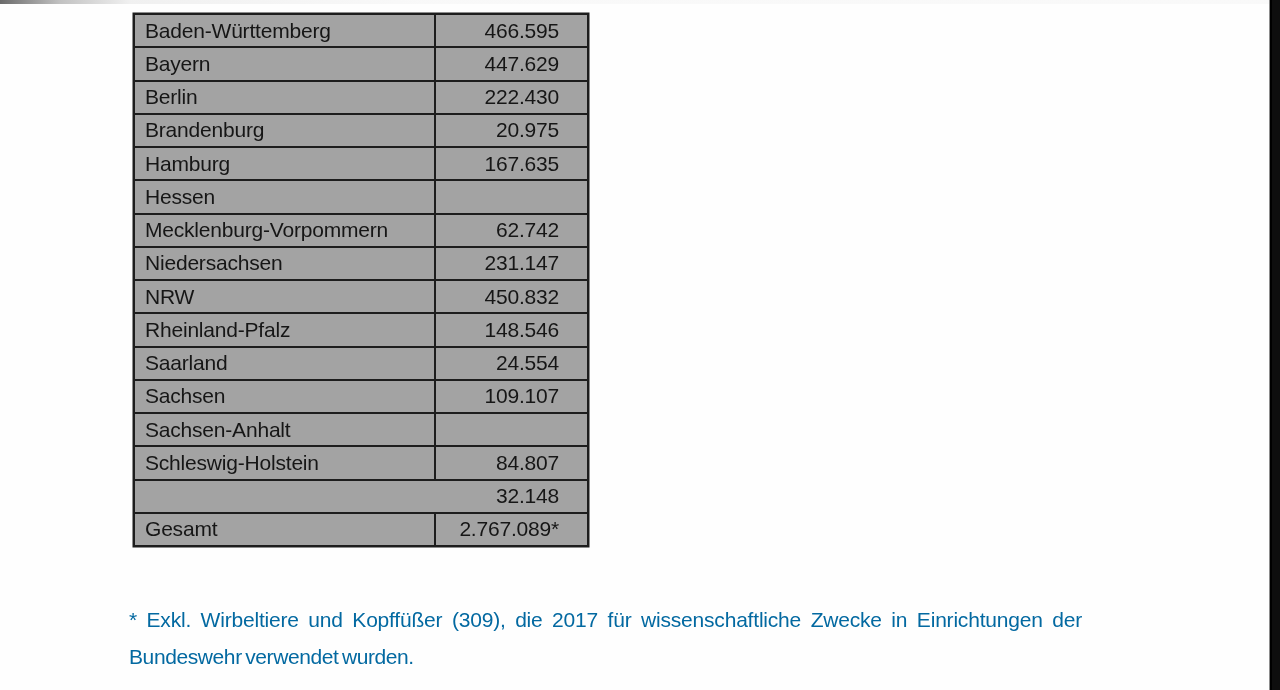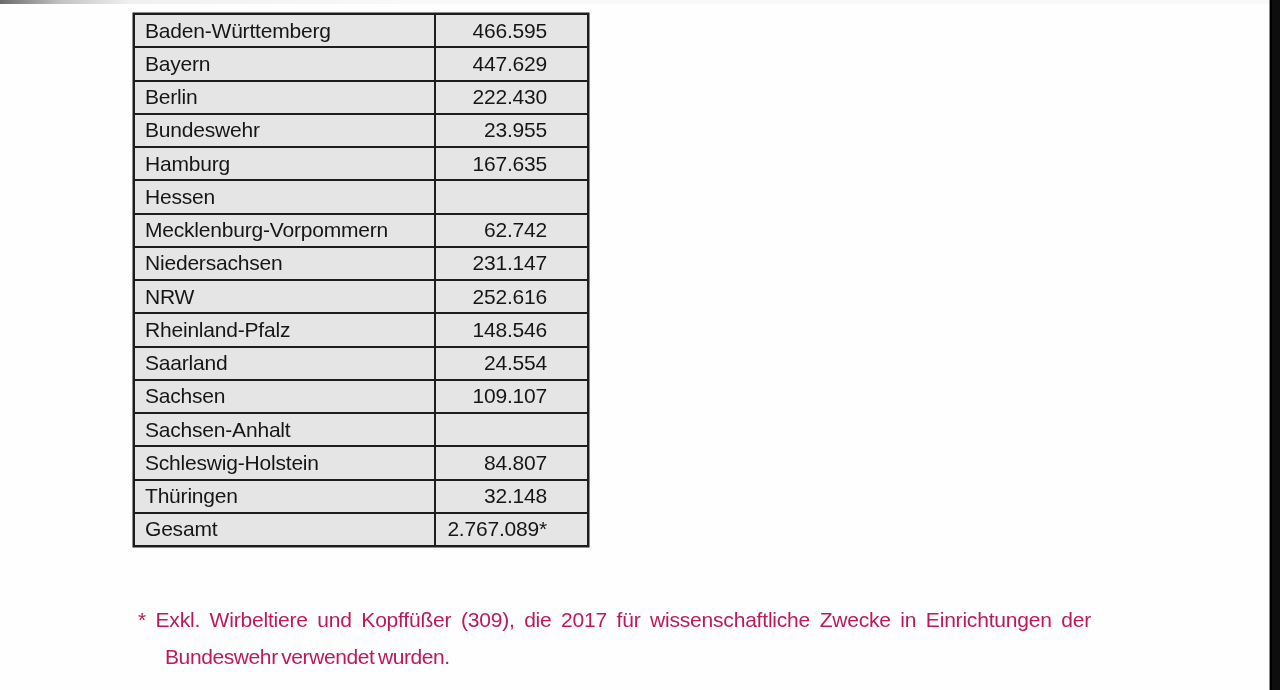--- a/index.html
+++ b/index.html
@@ -40,21 +40,21 @@
   
   .tbl {
     position: absolute;
     left: 133px;
     top: 13px;
     width: 452px;
     border: 2px solid #1d1d1d;
     box-shadow: 0 0 0 0.5px #1d1d1d;
     display: flex;
     flex-direction: column;
-    background: #e5e5e5;
+    background: #a3a3a3;
   }
   .tbl .row {
     display: flex;
     height: 31.25px;
     border-bottom: 2px solid #1d1d1d;
     align-items: stretch;
   }
   .tbl .row:last-child {
     border-bottom: none;
   }
@@ -67,47 +67,46 @@
     font-size: 21px;
     letter-spacing: -0.2px;
     white-space: nowrap;
     overflow: hidden;
   }
   .cell-value {
     flex: 1;
     display: flex;
     align-items: center;
     justify-content: flex-end;
-    padding-right: 40px;
+    padding-right: 28px;
     font-size: 21px;
     letter-spacing: -0.2px;
     white-space: nowrap;
   }
   
   .footnote {
     position: absolute;
-    left: 138px;
+    left: 129px;
     top: 601px;
     width: 953px;
     font-size: 21px;
     line-height: 37px;
-    color: #be185d;
+    color: #0369a1;
   }
   .fn-line1 {
     text-align: justify;
     text-align-last: justify;
     white-space: nowrap;
     letter-spacing: -0.2px;
   }
   .fn-line2 {
     text-align: left;
     letter-spacing: -0.4px;
     word-spacing: -2px;
     white-space: nowrap;
-    margin-left: 27px;
   }
 </style>
 </head>
 <body>
 
 <div class="page">
 
   <div class="top-smudge"></div>
 
   <div class="tbl" id="states-table">
@@ -117,41 +116,41 @@
       </div>
       <div class="row">
         <div class="cell-label">Bayern</div>
         <div class="cell-value">447.629</div>
       </div>
       <div class="row">
         <div class="cell-label">Berlin</div>
         <div class="cell-value">222.430</div>
       </div>
       <div class="row">
-        <div class="cell-label">Bundeswehr</div>
-        <div class="cell-value">23.955</div>
+        <div class="cell-label">Brandenburg</div>
+        <div class="cell-value">20.975</div>
       </div>
       <div class="row">
         <div class="cell-label">Hamburg</div>
         <div class="cell-value">167.635</div>
       </div>
       <div class="row">
         <div class="cell-label">Hessen</div>
       </div>
       <div class="row">
         <div class="cell-label">Mecklenburg-Vorpommern</div>
         <div class="cell-value">62.742</div>
       </div>
       <div class="row">
         <div class="cell-label">Niedersachsen</div>
         <div class="cell-value">231.147</div>
       </div>
       <div class="row">
         <div class="cell-label">NRW</div>
-        <div class="cell-value">252.616</div>
+        <div class="cell-value">450.832</div>
       </div>
       <div class="row">
         <div class="cell-label">Rheinland-Pfalz</div>
         <div class="cell-value">148.546</div>
       </div>
       <div class="row">
         <div class="cell-label">Saarland</div>
         <div class="cell-value">24.554</div>
       </div>
       <div class="row">
@@ -159,21 +158,20 @@
         <div class="cell-value">109.107</div>
       </div>
       <div class="row">
         <div class="cell-label">Sachsen-Anhalt</div>
       </div>
       <div class="row">
         <div class="cell-label">Schleswig-Holstein</div>
         <div class="cell-value">84.807</div>
       </div>
       <div class="row">
-        <div class="cell-label">Thüringen</div>
         <div class="cell-value">32.148</div>
       </div>
       <div class="row">
         <div class="cell-label">Gesamt</div>
         <div class="cell-value">2.767.089*</div>
       </div>
     </div>
 
   <div class="footnote">
     <div class="fn-line1">* Exkl. Wirbeltiere und Kopffüßer (309), die 2017 für wissenschaftliche Zwecke in Einrichtungen der</div>

